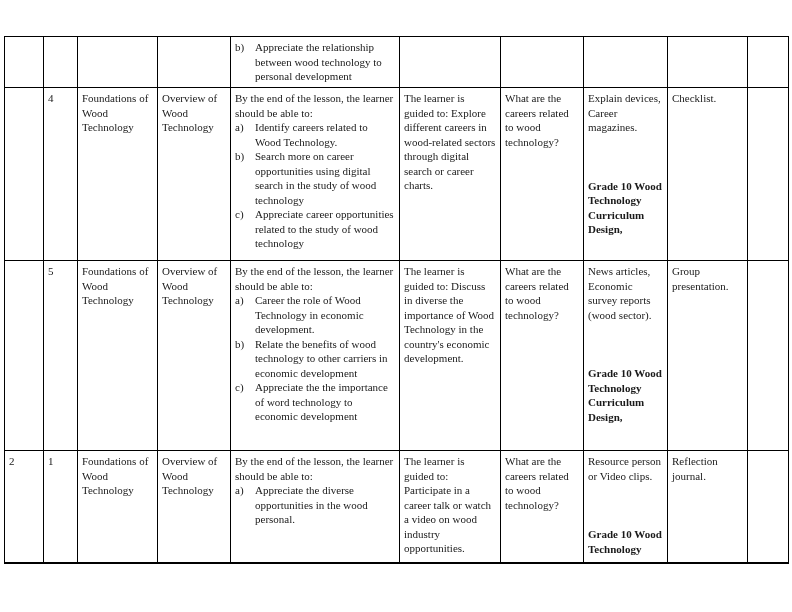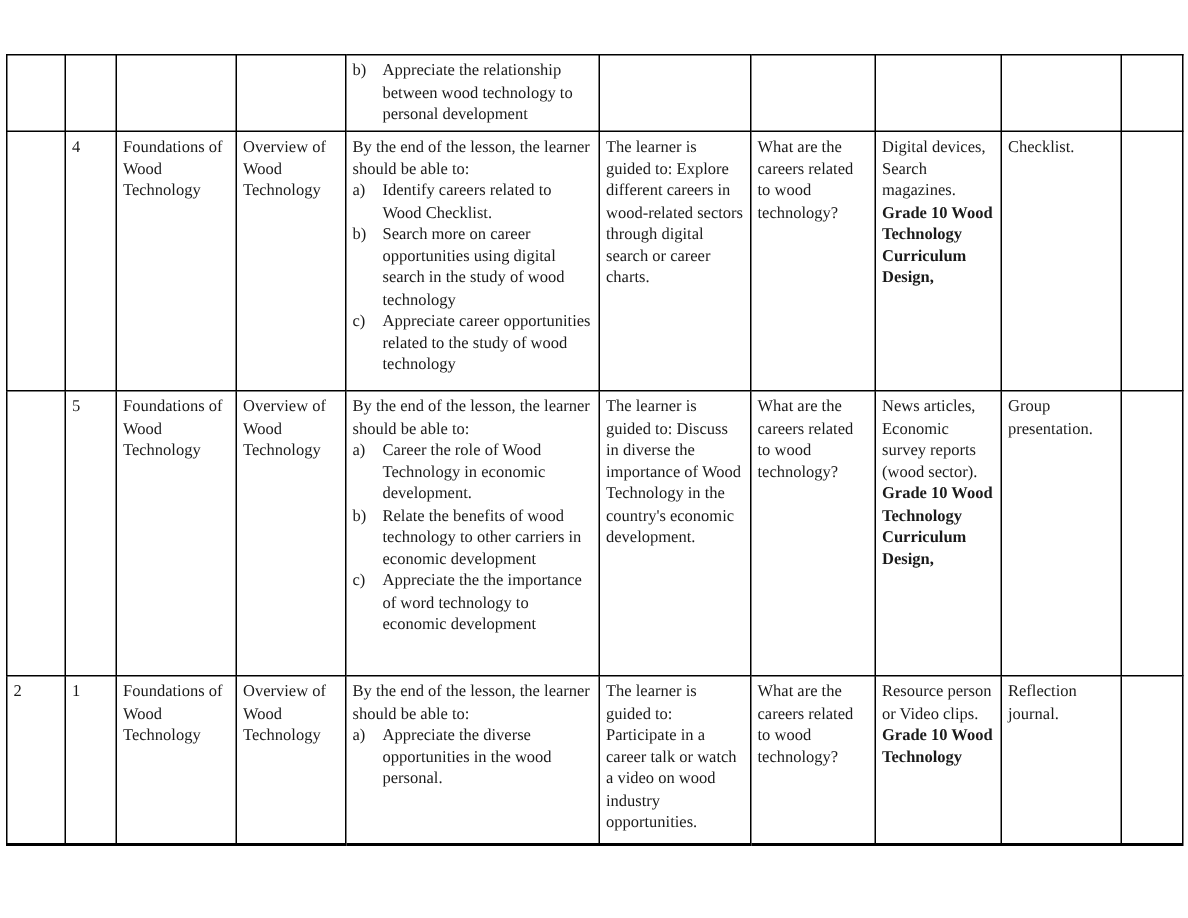--- a/index.html
+++ b/index.html
@@ -38,21 +38,21 @@
   .cell-text { margin: 0; }
   .li {
     display: flex;
     align-items: flex-start;
   }
   .li .lab {
     flex: 0 0 20px;
     width: 20px;
   }
   .li .txt { flex: 1 1 auto; }
-  .bold-block { font-weight: bold; }
+  .bold-block { font-weight: bold; margin-top: 44px; }
   
   col.c-week       { width: 39px; }
   col.c-lesson     { width: 34px; }
   col.c-strand     { width: 80px; }
   col.c-substrand  { width: 73px; }
   col.c-outcomes   { width: 169px; }
   col.c-experiences{ width: 101px; }
   col.c-inquiry    { width: 83px; }
   col.c-resources  { width: 84px; }
   col.c-assessment { width: 80px; }
@@ -101,39 +101,39 @@
           <td>
             <div class="cell-text">Foundations of Wood Technology</div>
           </td>
           <td>
             <div class="cell-text">Overview of Wood Technology</div>
           </td>
           <td>
             <div class="cell-text">By the end of the lesson, the learner should be able to:</div>
             <div class="li">
               <span class="lab">a)</span>
-              <span class="txt">Identify careers related to Wood Checklist.</span>
+              <span class="txt">Identify careers related to Wood Technology.</span>
             </div>
             <div class="li">
               <span class="lab">b)</span>
               <span class="txt">Search more on career opportunities  using digital search in the study of wood technology</span>
             </div>
             <div class="li">
               <span class="lab">c)</span>
               <span class="txt">Appreciate career opportunities related to the study of wood technology</span>
             </div>
           </td>
           <td>
             <div class="cell-text">The learner is guided to: Explore different careers in wood-related sectors through digital search or career charts.</div>
           </td>
           <td>
             <div class="cell-text">What are the careers related to wood technology?</div>
           </td>
           <td>
-            <div class="cell-text">Digital devices, Search magazines.</div>
+            <div class="cell-text">Explain devices, Career magazines.</div>
             <div class="bold-block">Grade 10 Wood Technology Curriculum Design,</div>
           </td>
           <td>
             <div class="cell-text">Checklist.</div>
           </td>
           <td></td>
         </tr>
         <tr style="height: 190px;">
           <td></td>
           <td>

